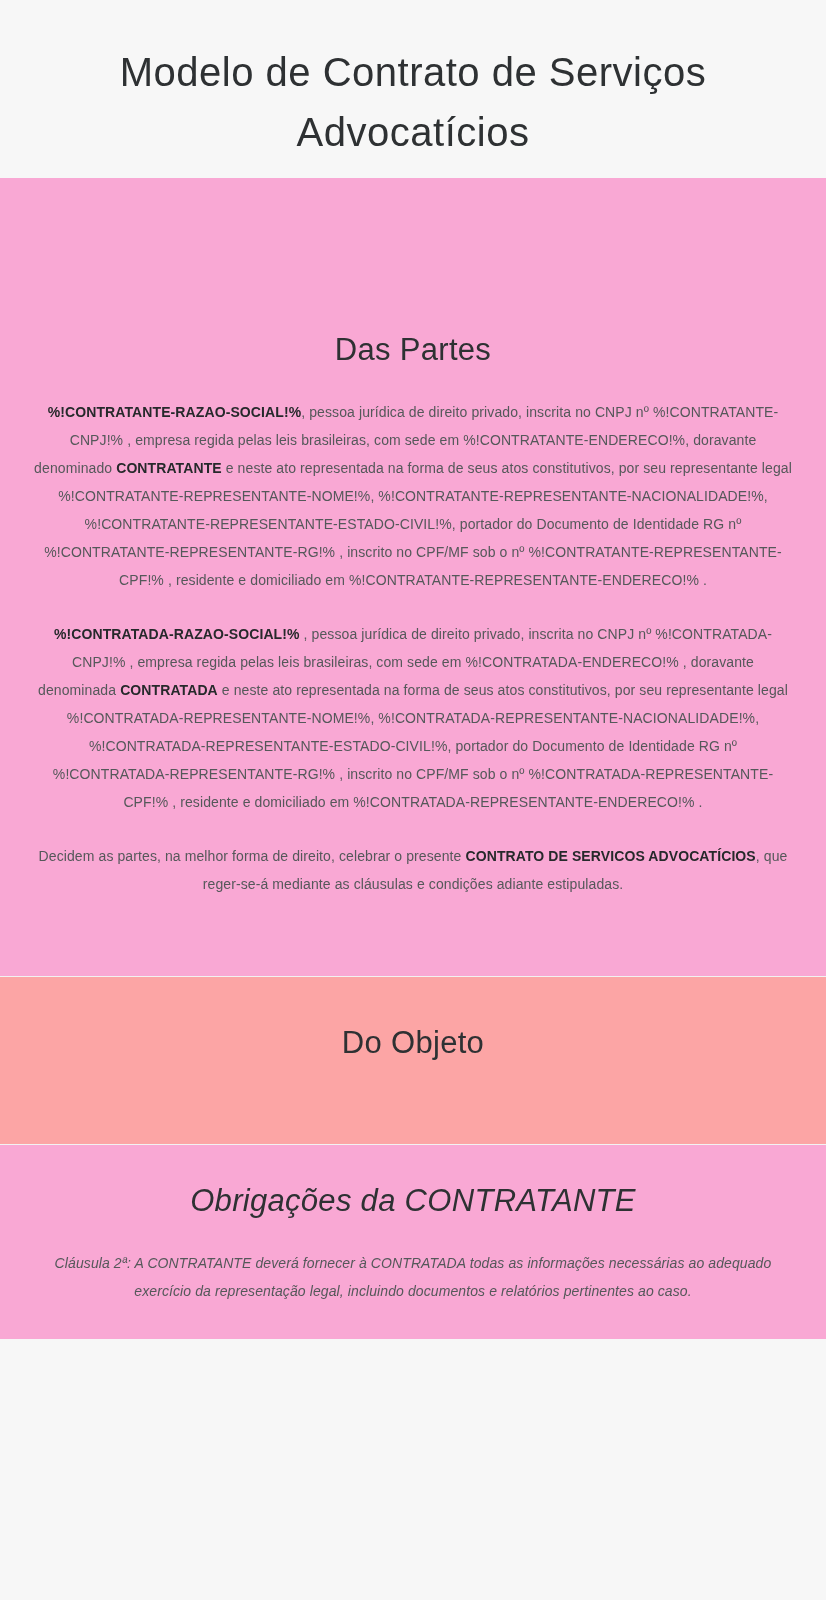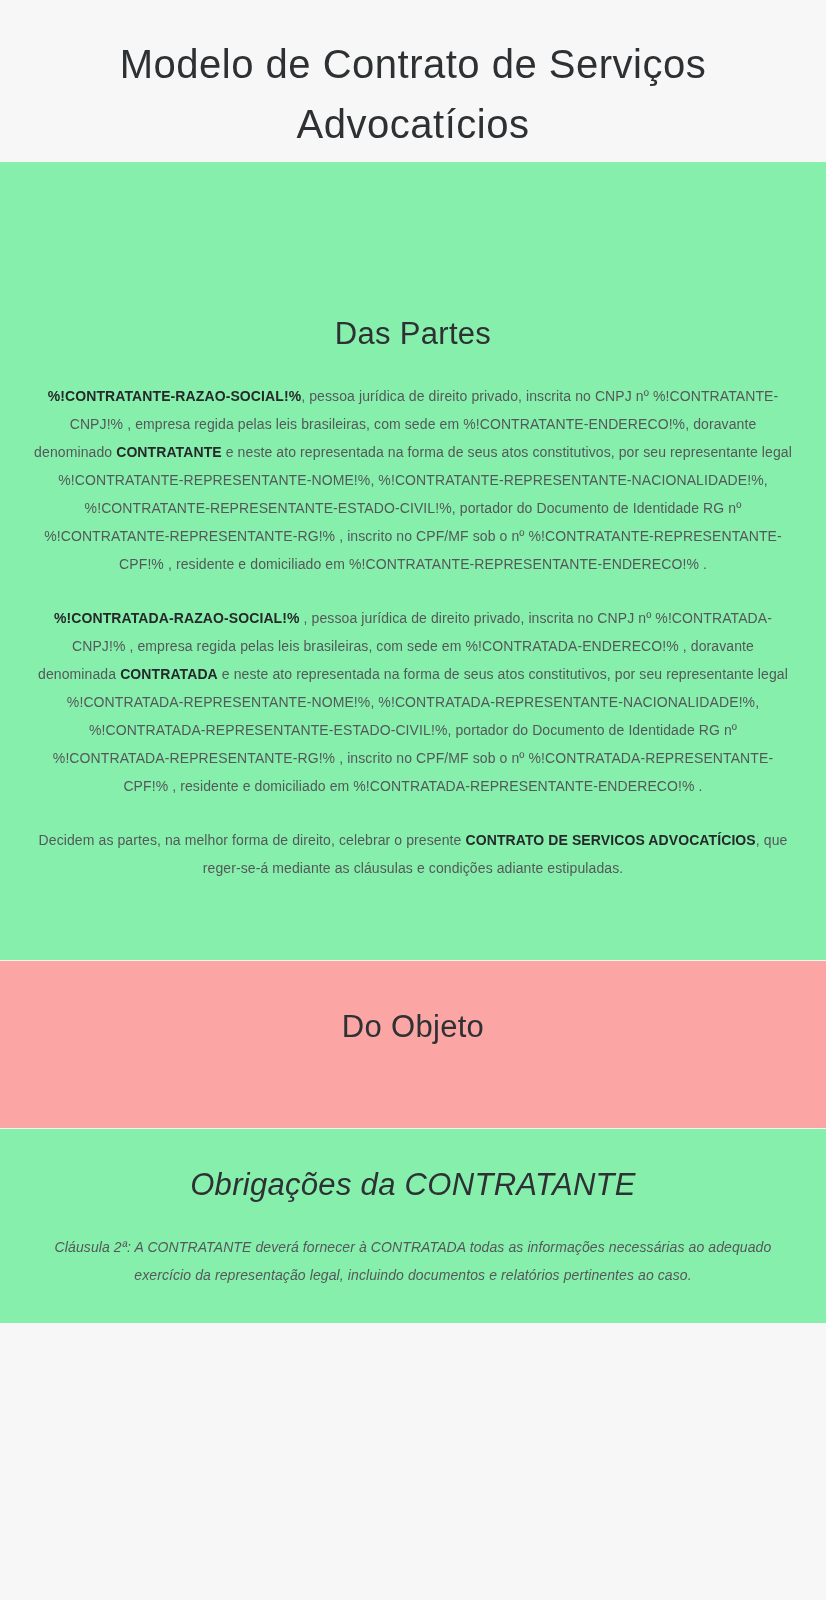--- a/index.html
+++ b/index.html
@@ -17,37 +17,37 @@
   }
 
   .page {
     width: 826px;
     box-sizing: border-box;
     position: relative;
   }
 
   
   .doc-title {
-    margin: 8px;
+    margin: 16px;
     padding: 26px 44px 0 44px;
     font-size: 40px;
     font-weight: 300;
     line-height: 1.5;
     letter-spacing: 0.5px;
     text-align: center;
     color: #2e3133;
   }
 
   
   .section {
     box-sizing: border-box;
     padding: 0 34px;
     background: #f7f7f7;
   }
-  .section.band-a { background: #86efac; }
+  .section.band-a { background: #f9a8d4; }
   .section.band-b { background: #fca5a5; }
 
   .section-spacer-top-lg { padding-top: 152px; }
   .section-spacer-top-md { padding-top: 46px; }
   .section-spacer-top-sm { padding-top: 36px; font-style: italic; }
 
   .section-heading {
     margin: 0 0 28px 0;
     font-size: 31px;
     font-weight: 300;

